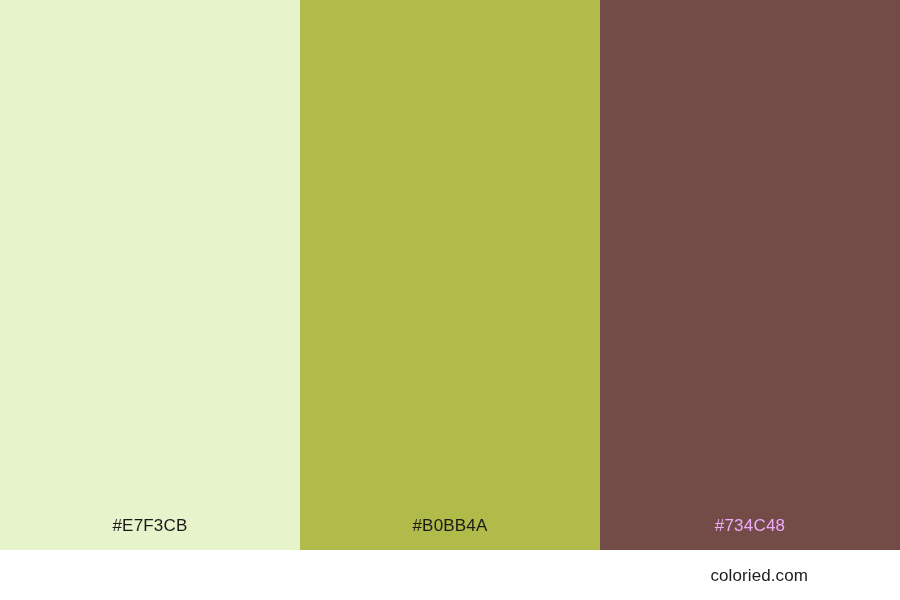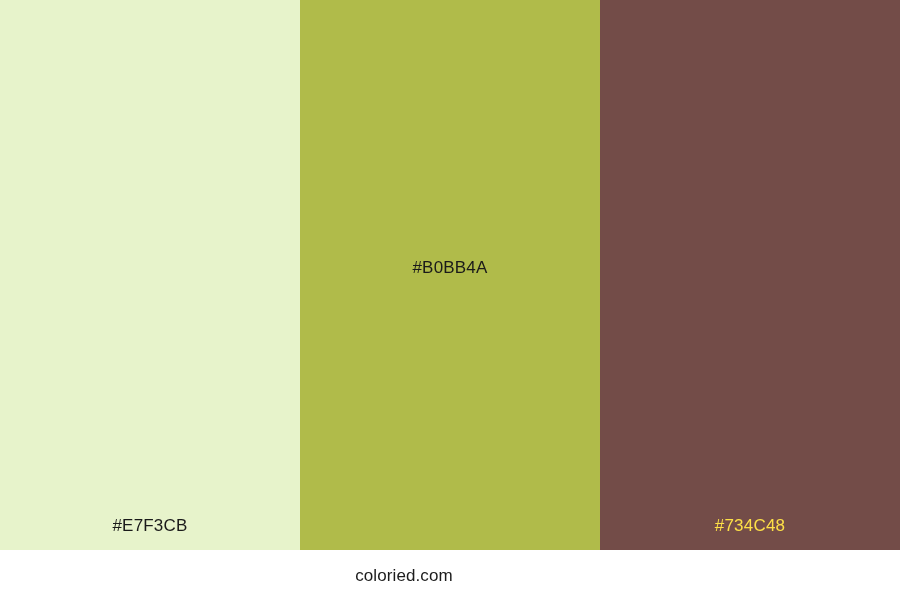--- a/index.html
+++ b/index.html
@@ -62,21 +62,21 @@
     color: #ffffff;
   }
 
   #footer {
     flex: 1 1 auto;
     width: 808px;
     height: 50px;
     background: #ffffff;
     display: flex;
     align-items: center;
-    justify-content: center;
+    justify-content: flex-end;
     border-radius: 12px;
   }
 
   #footer-text {
     font-family: "Liberation Sans", sans-serif;
     font-size: 17px;
     color: #1c1c1c;
     letter-spacing: 0.1px;
     line-height: 1;
   }
@@ -85,27 +85,27 @@
 <body>
 
 <div id="palette-page">
 
   <div id="swatch-strip">
 
     <div class="swatch" style="background-color: rgb(231, 243, 203);">
       <span class="swatch-label dark-text" style="color: rgb(26, 26, 26);">#E7F3CB</span>
     </div>
 
-    <div class="swatch" style="background-color: rgb(176, 187, 74); align-items: center;">
+    <div class="swatch" style="background-color: rgb(176, 187, 74);">
       <span class="swatch-label dark-text" style="color: rgb(26, 26, 26);">#B0BB4A</span>
     </div>
 
 
     <div class="swatch" style="background-color: rgb(115, 76, 72);">
-      <span class="swatch-label light-text" style="color: #fde047;">#734C48</span>
+      <span class="swatch-label light-text" style="color: #f0abfc;">#734C48</span>
     </div>
 
 
   </div>
 
   <div id="footer" style="background-color: rgb(255, 255, 255);">
     <span id="footer-text" style="color: rgb(28, 28, 28);">coloried.com</span>
   </div>
 
 </div>

